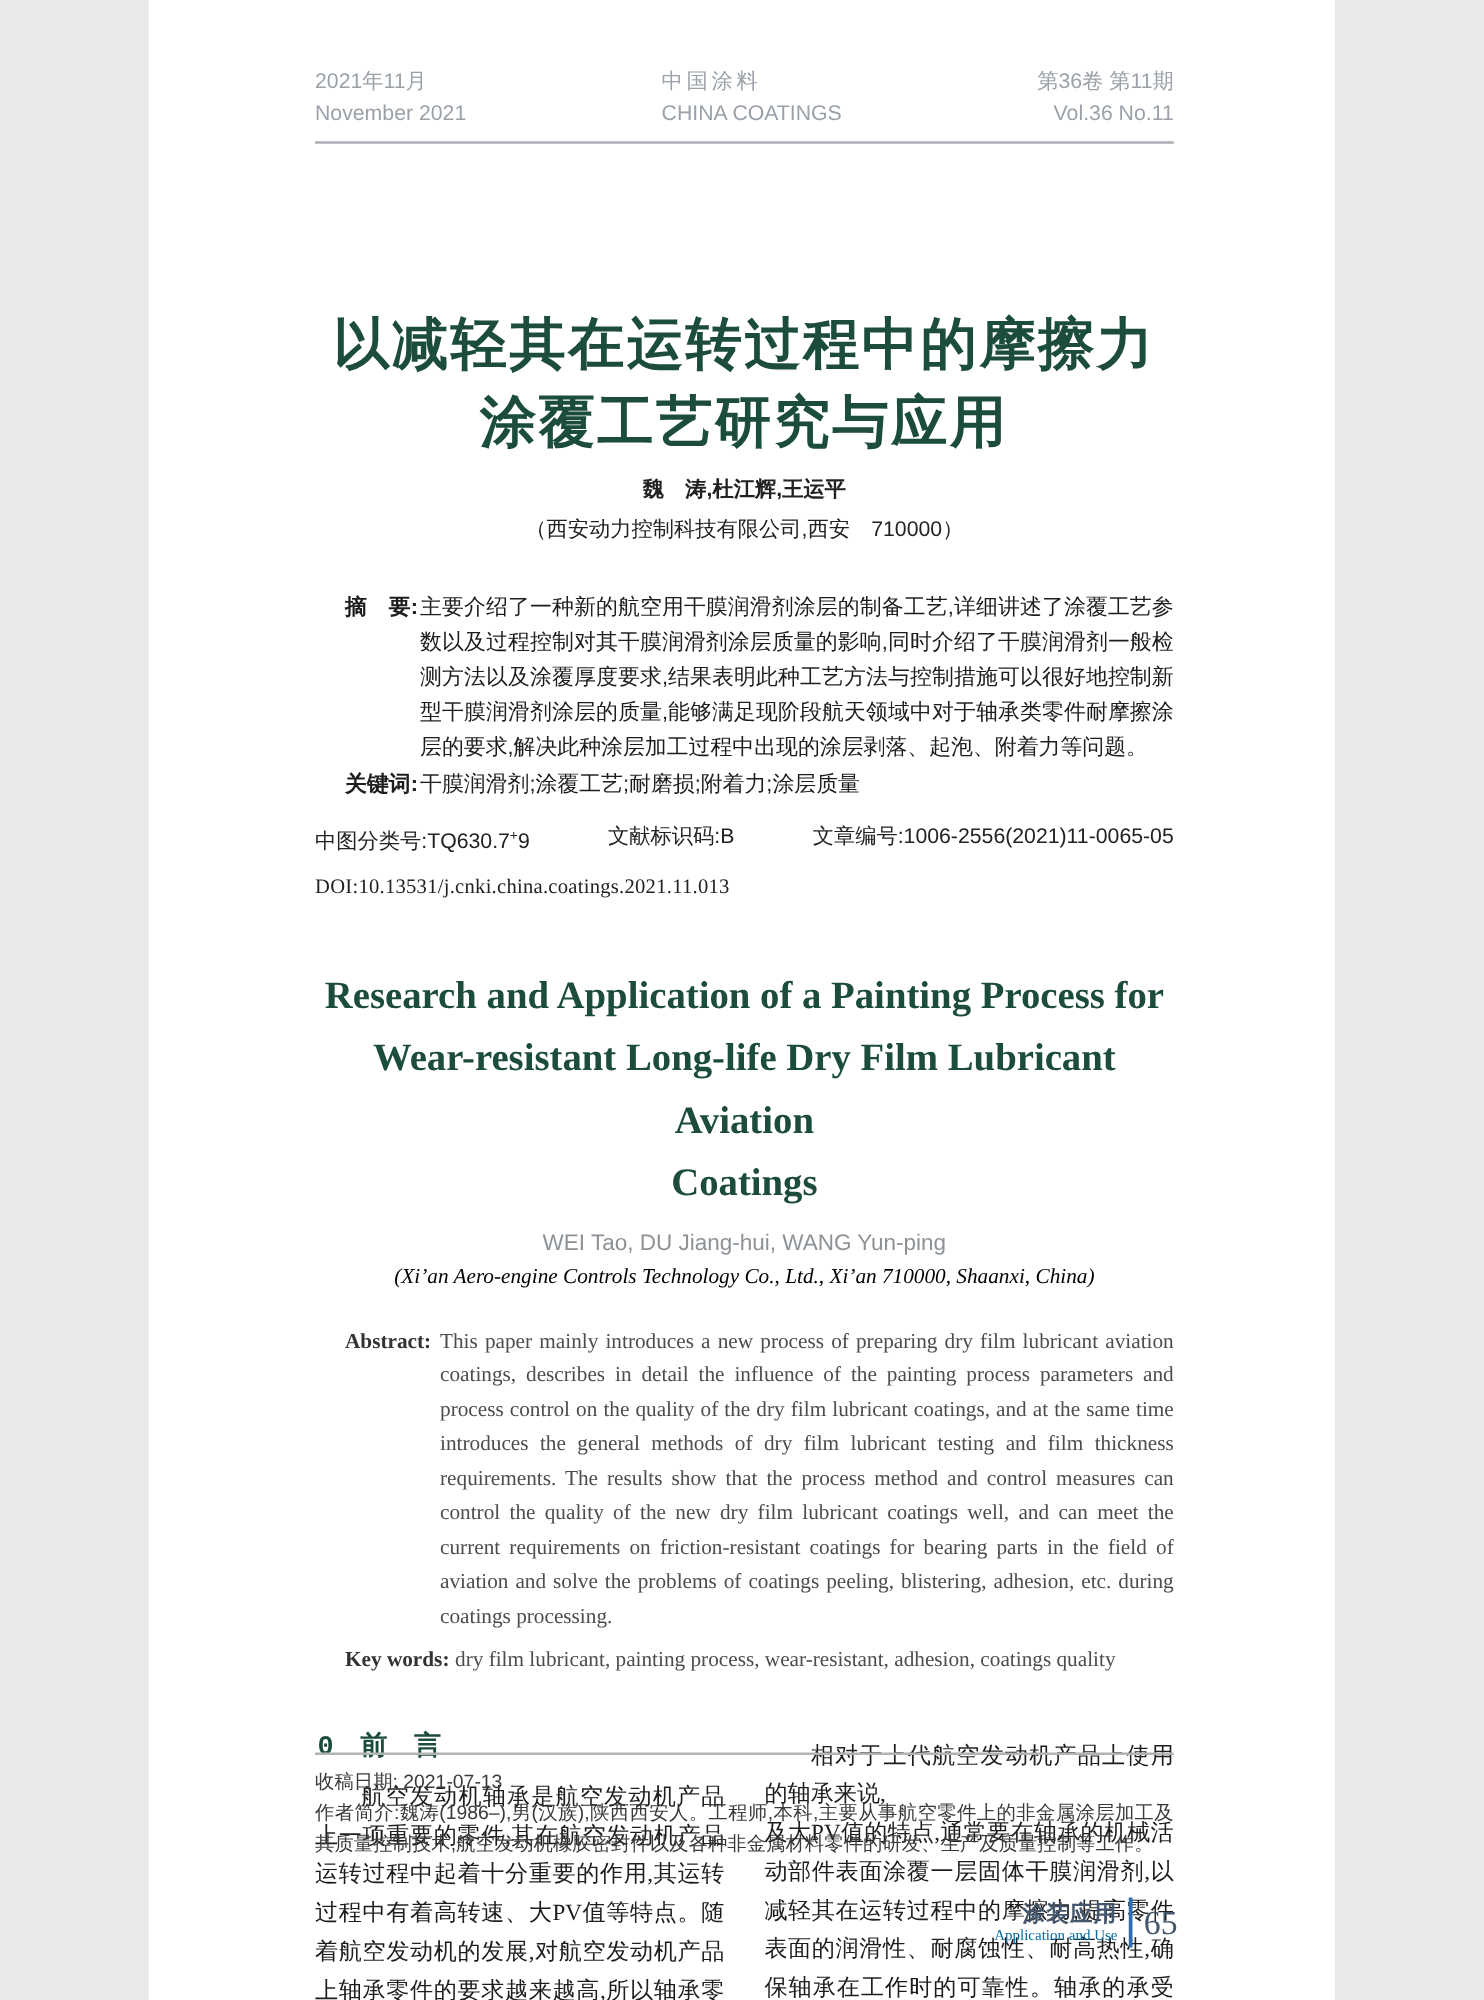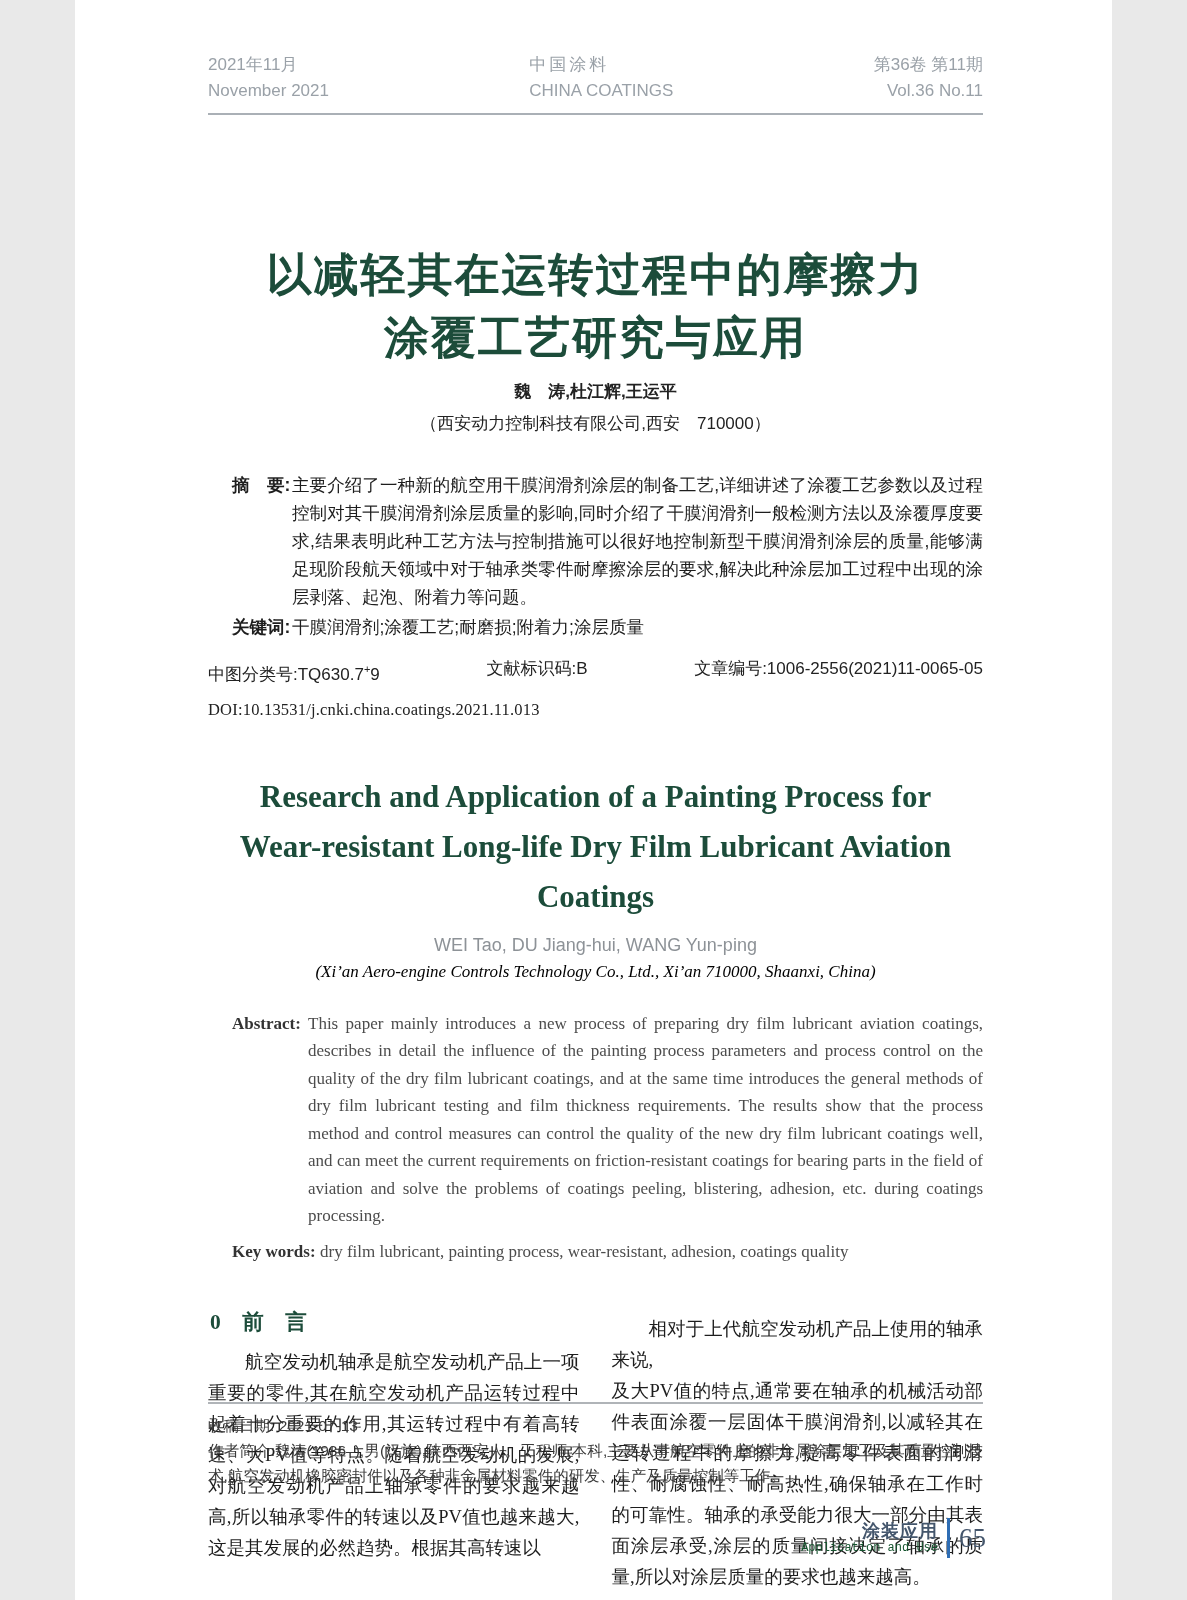--- a/index.html
+++ b/index.html
@@ -1,18 +1,18 @@
 <!DOCTYPE html>
 <html><head>
 <meta charset="utf-8">
 <style>
   html,body{margin:0;padding:0;background:#e9e9e9;}
   .page{
     position:relative;
-    width:1037px;height:1600px;
+    width:949px;height:1600px;
     margin:0 auto;
     background:#ffffff;
     box-sizing:border-box;
     padding:52px 129px 0 133px;
     font-family:"Liberation Sans", sans-serif;
     color:#1d1d1d;
     overflow:hidden;
   }
   
   .jheader{
@@ -70,21 +70,21 @@
   .en-keywords .lbl{width:88px;color:#333;}
   
   .body-cols{
     margin-top:42px;display:flex;gap:32px;
     font-family:"Liberation Serif", serif;
     font-size:18.5px;line-height:31px;text-align:justify;color:#1d1d1d;
   }
   .body-cols .col{flex:1 1 0;min-width:0;}
   .sec-heading{
     margin:0 0 10px 2px;
-    color:#1c4c3a;font-family:Liberation Serif, serif;
+    color:#1c4c3a;font-family:Liberation Mono, monospace;
     font-weight:700;font-size:21.5px;line-height:30px;
   }
   .para{margin:0;}
   .indent{text-indent:2em;}
   .col-right{padding-top:7px;}
   
   .footnote{
     position:absolute;left:133px;right:129px;bottom:112px;
     border-top:2px solid #b0b4b8;
     padding-top:9px;
@@ -92,21 +92,21 @@
     text-align:justify;
   }
   .footnote .lbl{font-weight:400;}
   
   .pfooter{
     position:absolute;right:126px;bottom:42px;
     display:flex;align-items:center;
   }
   .pfooter .sec{text-align:right;margin-right:9px;}
   .pfooter .sec-cn{font-weight:700;font-size:18px;color:#44566c;letter-spacing:1px;line-height:20px;}
-  .pfooter .sec-en{font-size:12px;color:#14532d;font-family:Liberation Mono, monospace;line-height:15px;}
+  .pfooter .sec-en{font-size:12px;color:#0369a1;font-family:Liberation Serif, serif;line-height:15px;}
   .pfooter .vbar{width:3px;height:40px;background:#2e6db4;margin-right:9px;}
   .pfooter .pnum{font-size:27px;color:#44566c;font-family:"Liberation Serif", serif;}
 </style>
 </head>
 <body>
 
 <div class="page">
 
   <div class="jheader">
     <div class="hc c-left">

